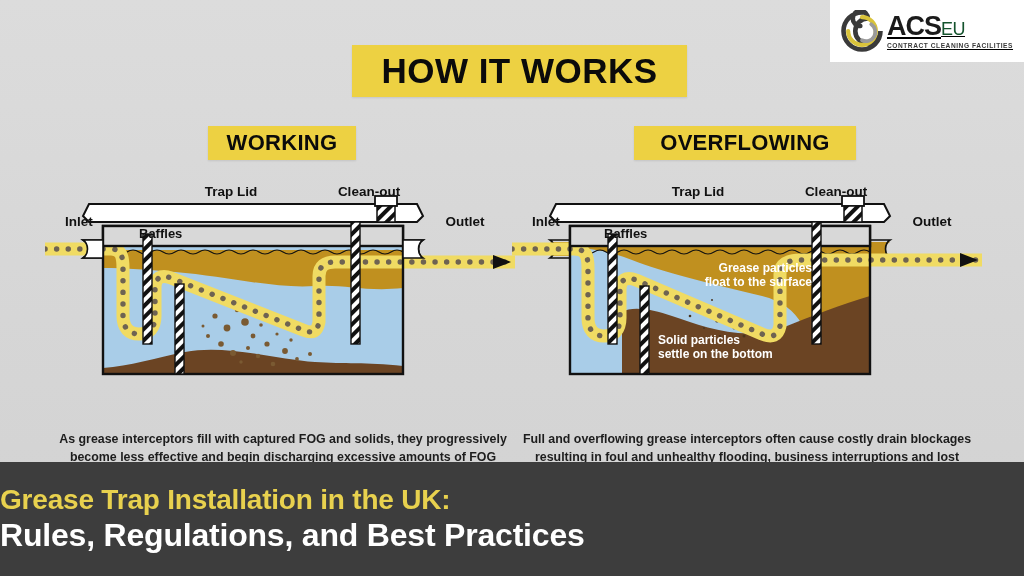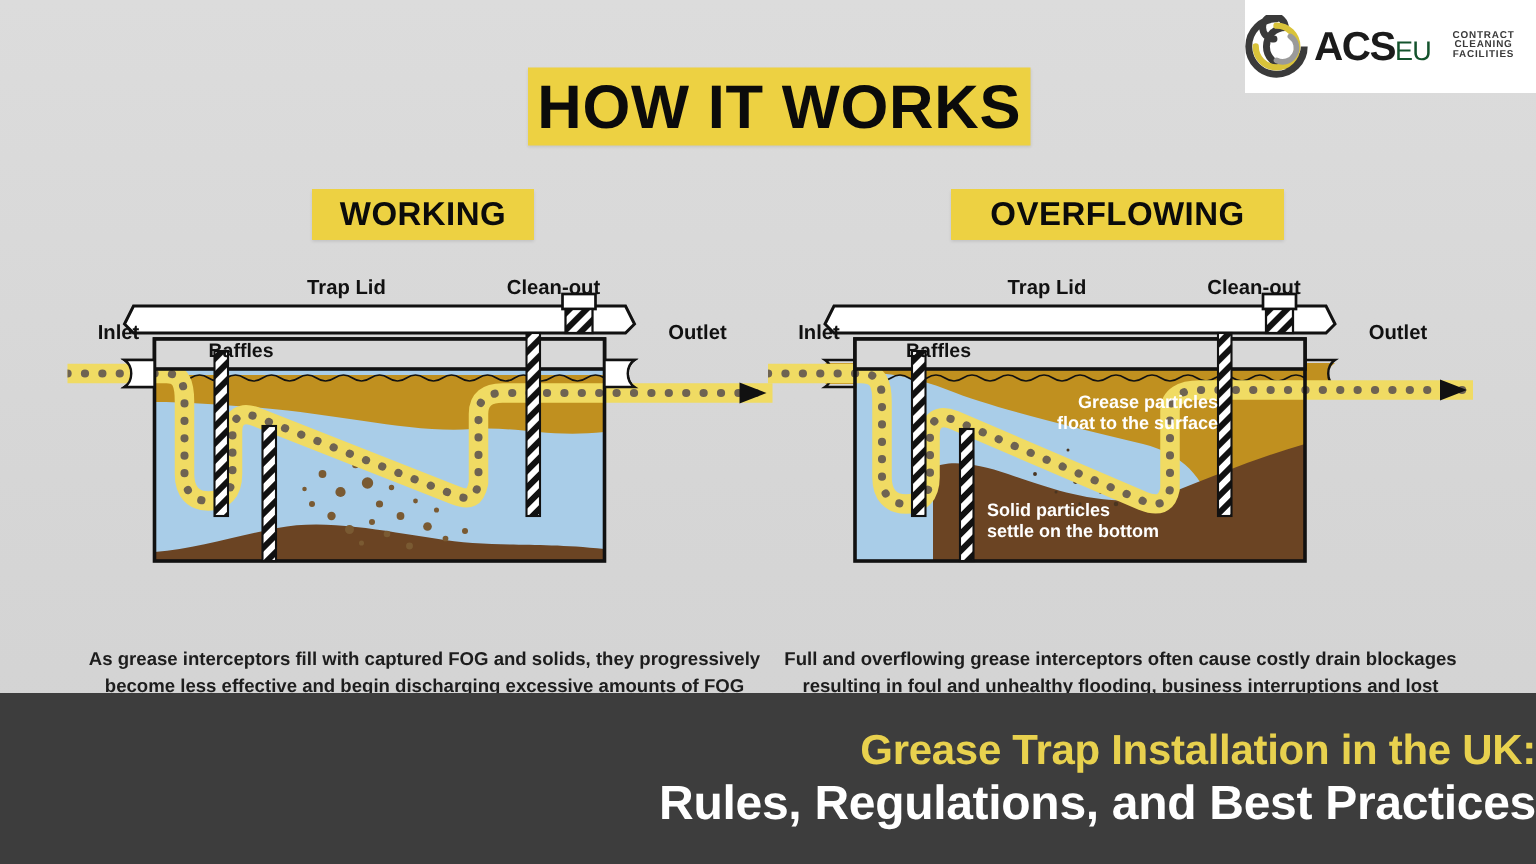--- a/index.html
+++ b/index.html
@@ -31,21 +31,21 @@
     display: flex;
     align-items: center;
     justify-content: center;
   }
   .logo-inner {
     display: flex;
     align-items: center;
     gap: 4px;
   }
   .logo-mark { width: 42px; height: 42px; flex: 0 0 auto; }
-  .logo-text { display: flex; flex-direction: row; line-height: 1; }
+  .logo-text { display: flex; flex-direction: column; line-height: 1; text-decoration: underline; }
   .logo-word { display: flex; align-items: baseline; }
   .logo-acs {
     font-size: 27px;
     font-weight: bold;
     color: #1b1b1b;
     letter-spacing: -1px;
   }
   .logo-eu {
     font-size: 18px;
     font-weight: normal;
@@ -68,21 +68,21 @@
     display: flex;
     align-items: center;
     justify-content: center;
     color: #0b0b0b;
     font-weight: bold;
     box-shadow: 0 1px 2px rgba(0,0,0,0.10);
   }
   #main-title {
     left: 352px; top: 45px;
     width: 335px; height: 52px;
-    font-size: 41px;
+    font-size: 35px;
     letter-spacing: 0.5px;
   }
   #working-title {
     left: 208px; top: 126px;
     width: 148px; height: 34px;
     font-size: 22px;
     letter-spacing: 0.3px;
   }
   #overflow-title {
     left: 634px; top: 126px;
@@ -121,21 +121,21 @@
   
   #footer {
     position: absolute;
     left: 0;
     top: 462px;
     width: 1024px;
     height: 114px;
     background: #3d3d3d;
     display: flex;
     flex-direction: column;
-    align-items: flex-end;
+    align-items: flex-start;
     justify-content: center;
     gap: 1px;
   }
   #footer-line1 {
     color: #e8d14e;
     font-size: 28px;
     font-weight: bold;
     letter-spacing: -0.2px;
   }
   #footer-line2 {

